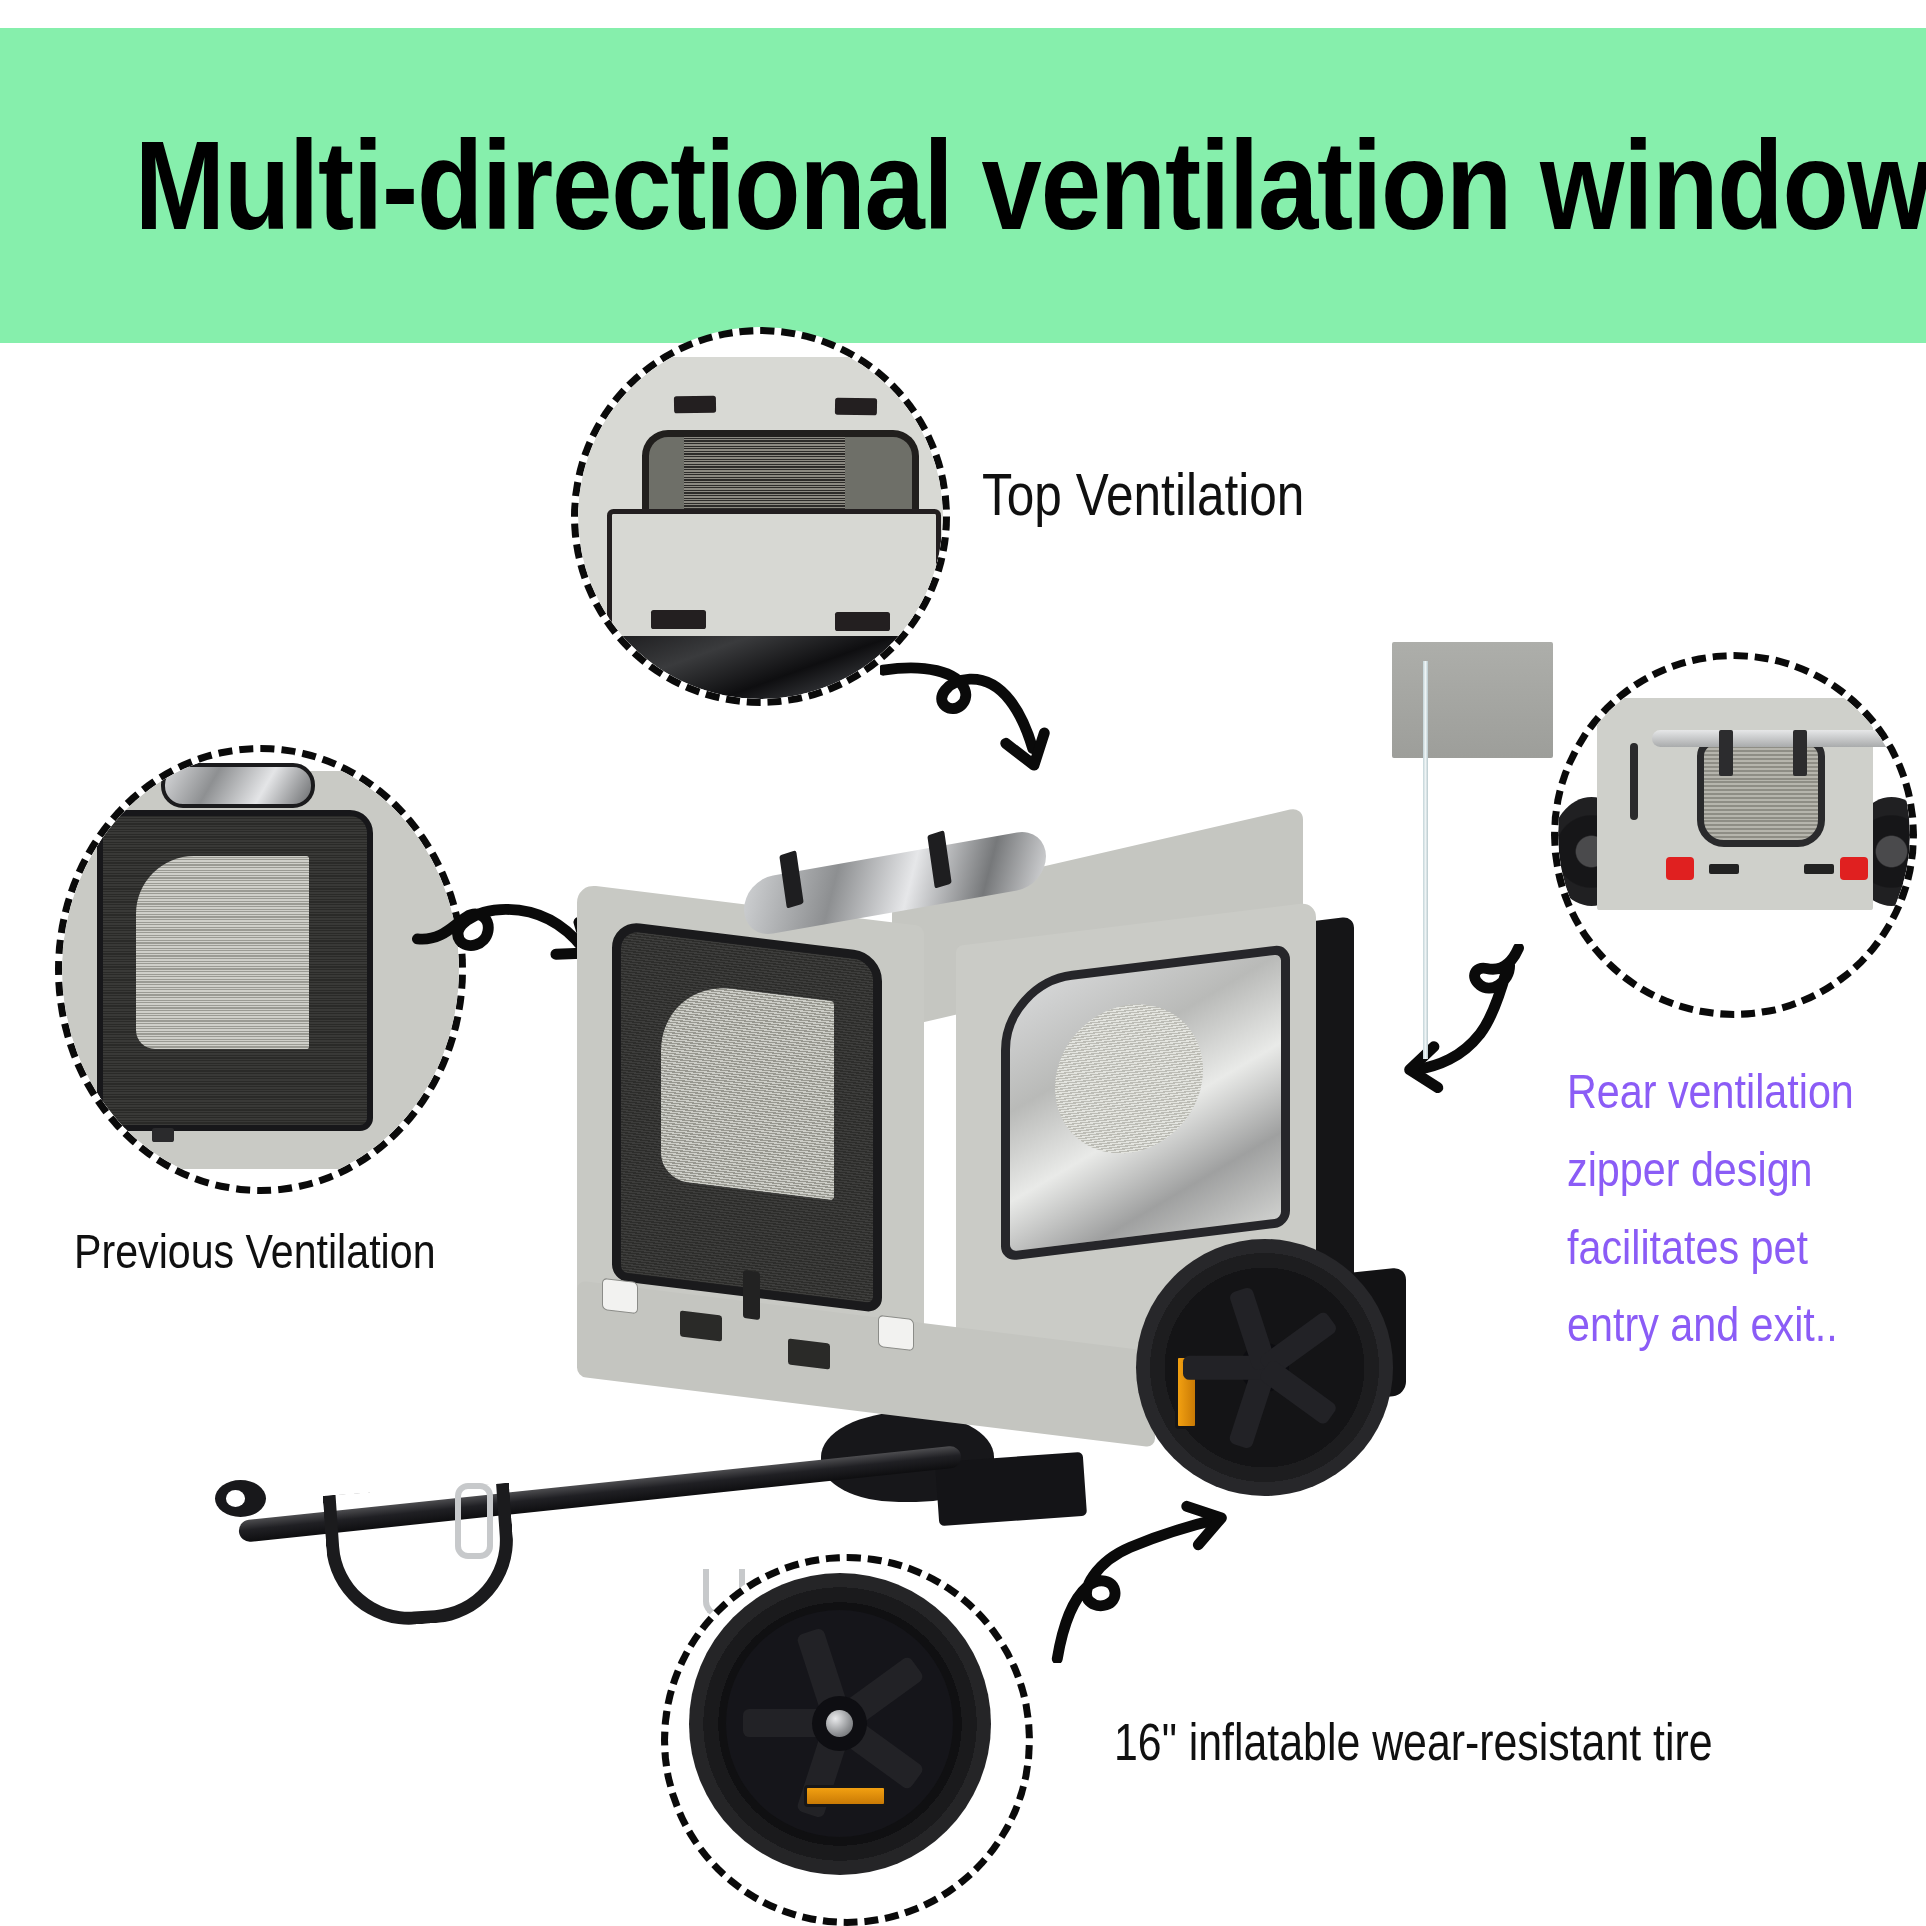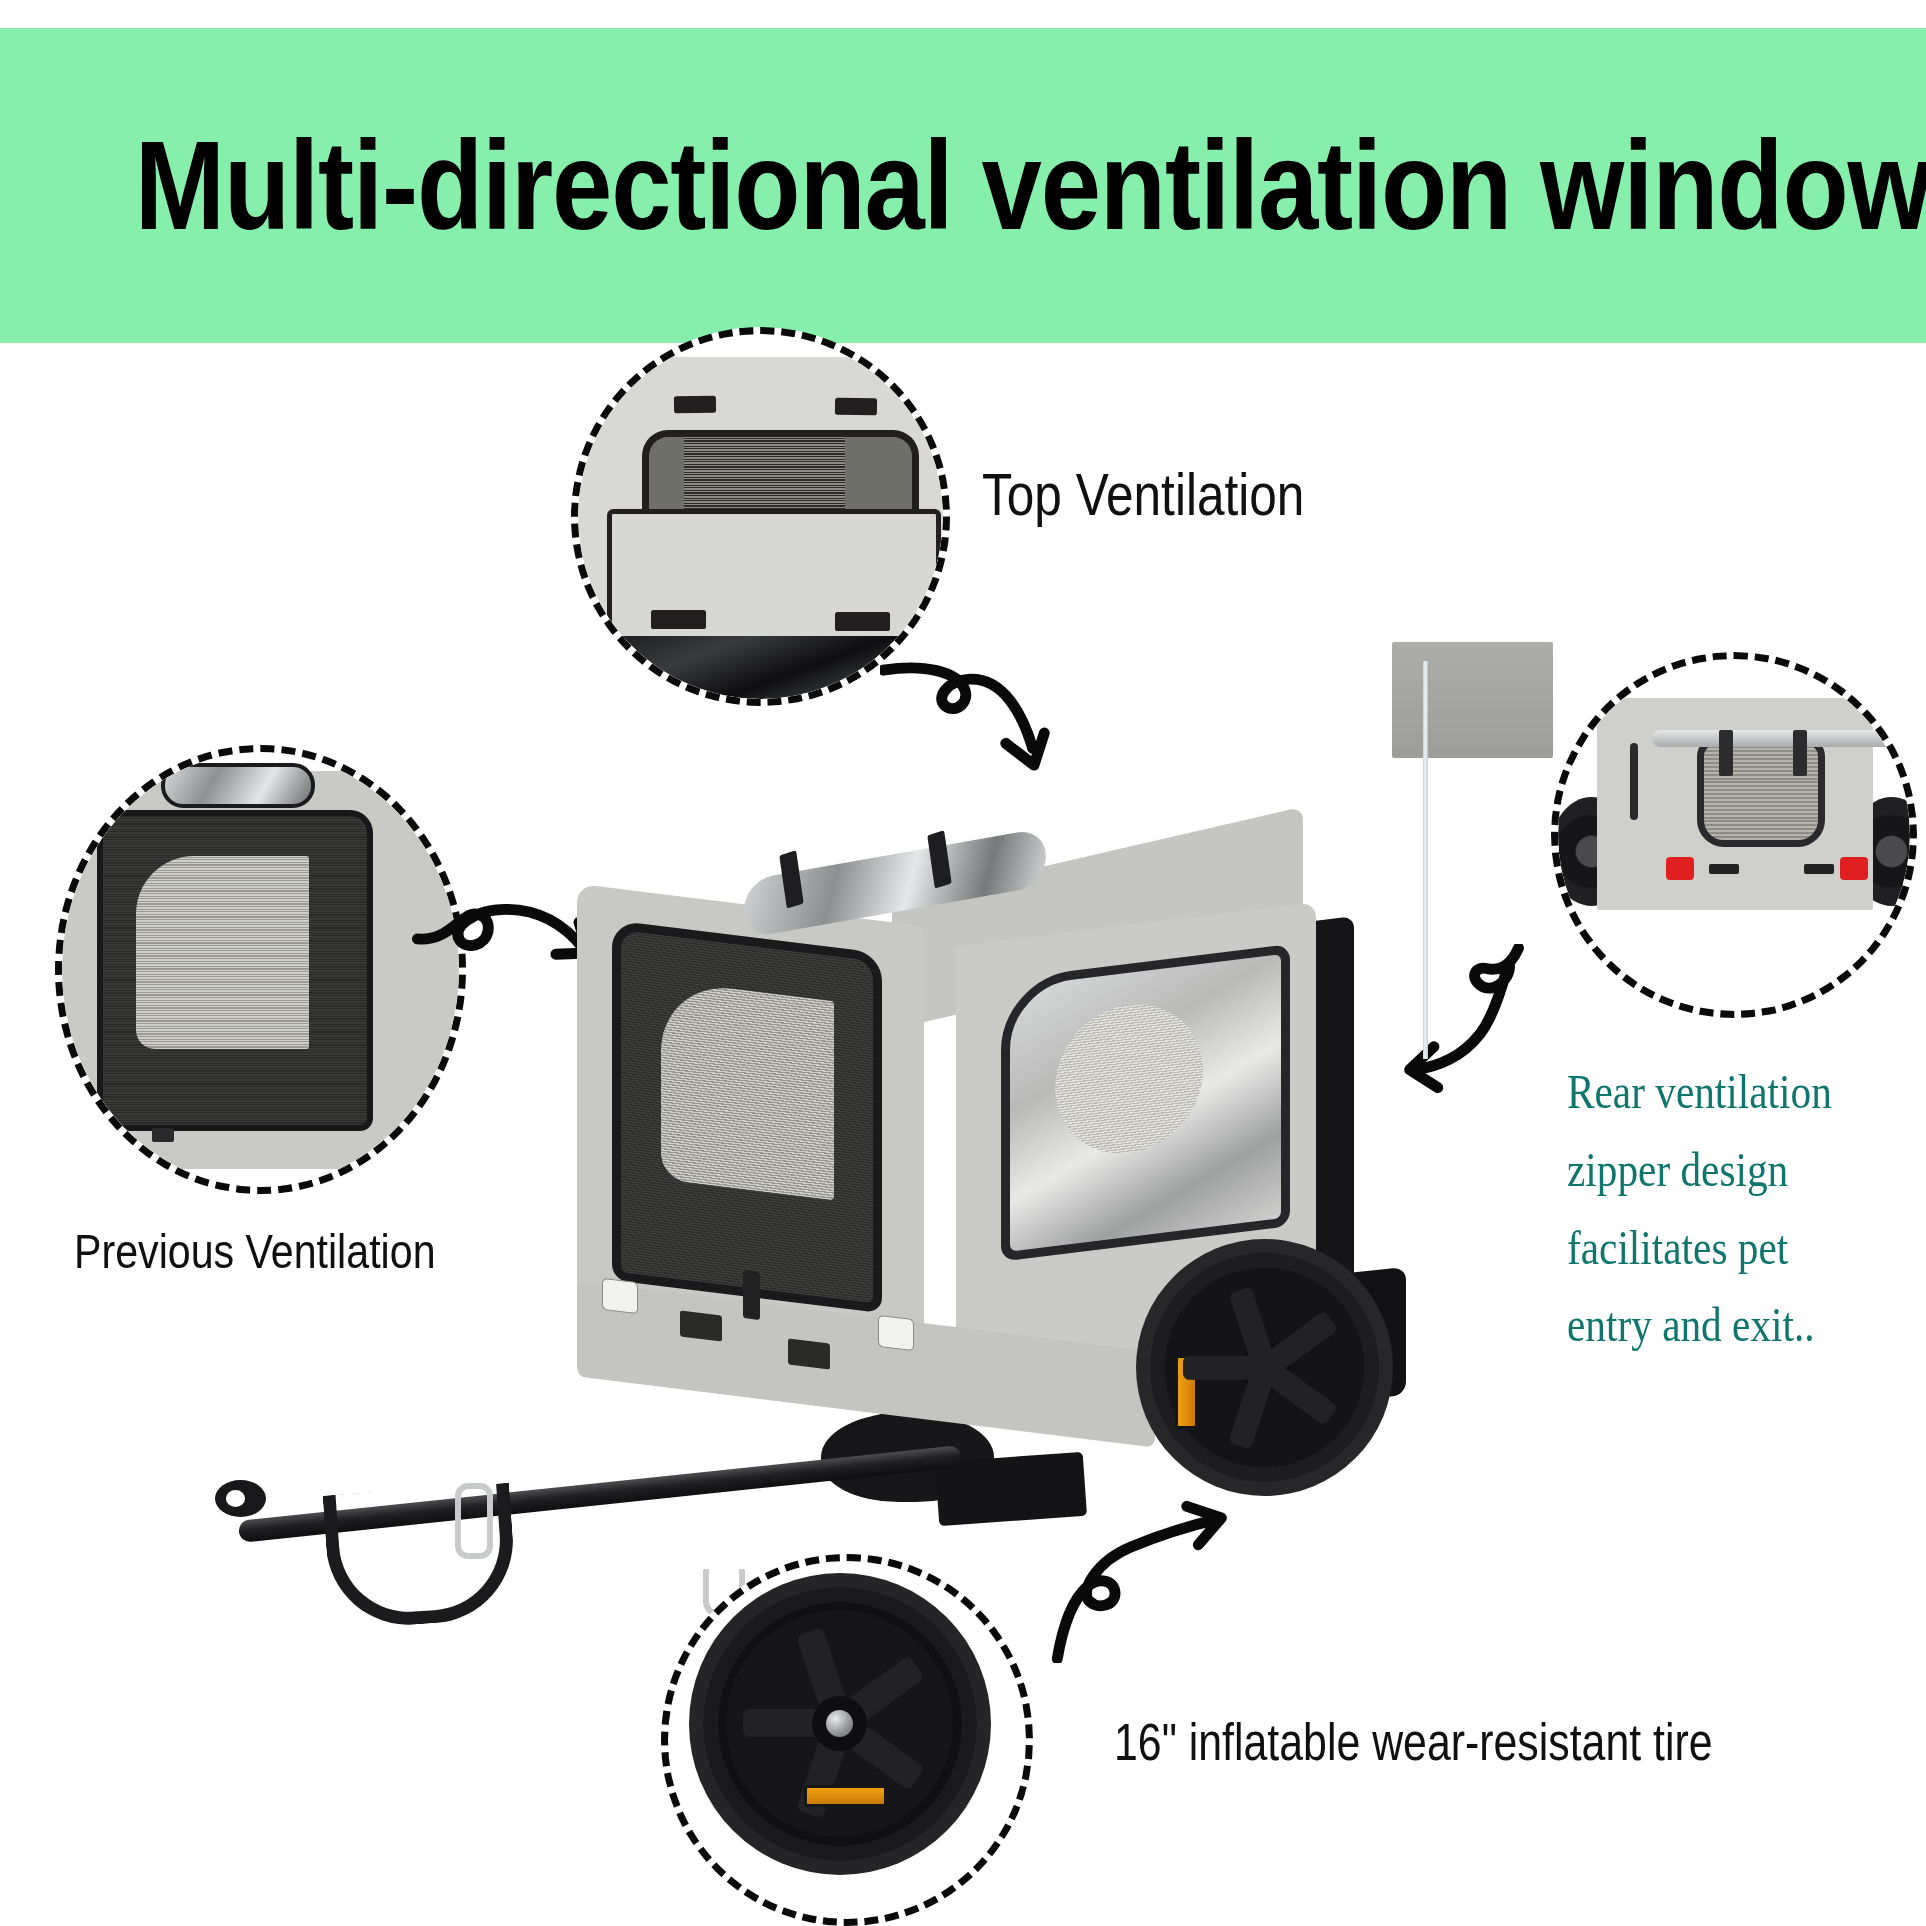--- a/index.html
+++ b/index.html
@@ -17,22 +17,22 @@
 
   
   .label{position:absolute;color:#101010;font-weight:400;
          font-family:"Liberation Sans",sans-serif;white-space:nowrap;
          transform:scaleX(0.84);transform-origin:0 50%;}
   .lbl-top{left:982px;top:461px;font-size:59px;}
   .lbl-prev{left:74px;top:1223px;font-size:49px;}
   .lbl-tire{left:1114px;top:1713px;font-size:51px;}
 
   .rear-block{position:absolute;left:1567px;top:1053px;width:360px;
-              color:#0f766e;font-size:48px;line-height:1.62;
-              font-family:Liberation Serif, serif;}
+              color:#8b5cf6;font-size:48px;line-height:1.62;
+              font-family:Liberation Sans, sans-serif;}
   .rear-block span{display:block;transform:scaleX(0.86);transform-origin:0 50%;
               white-space:nowrap;}
 
   
   .inset{position:absolute;border:7px dashed #0a0a0a;border-radius:50%;
          overflow:hidden;background:#fff;box-sizing:border-box;}
   .inset-inner{position:absolute;inset:0;overflow:hidden;border-radius:50%;}
 
   
   .ins-top{left:571px;top:327px;width:379px;height:379px;}

